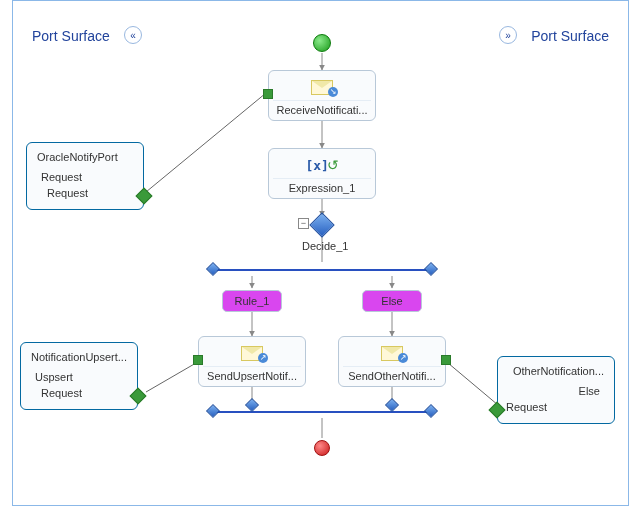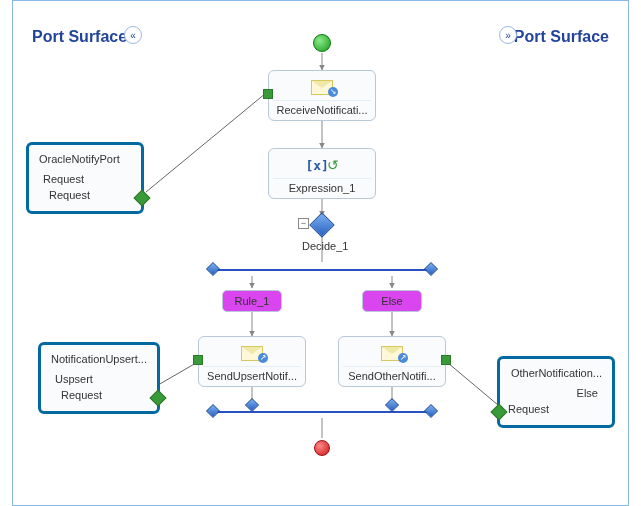--- a/index.html
+++ b/index.html
@@ -3,27 +3,27 @@
 <meta charset="utf-8">
 <style>
 *{box-sizing:border-box;margin:0;padding:0}
 body{font-family:Tahoma,Arial,sans-serif;font-size:11px;background:#fff;width:641px;height:506px;position:relative;color:#333}
 .canvas{position:absolute;inset:0;background:#fff}
 .border-line{position:absolute;background:#8bb8e8}
 .bl-top{top:0;left:12px;right:12px;height:1px}
 .bl-bottom{bottom:0;left:12px;right:12px;height:1px}
 .bl-left{top:0;bottom:0;left:12px;width:1px}
 .bl-right{top:0;bottom:0;right:12px;width:1px}
-.surface-label{position:absolute;top:28px;font-weight:bold;color:#22449c;font-size:16px}
+.surface-label{position:absolute;top:28px;font-weight:normal;color:#22449c;font-size:14px}
 .sl-left{left:32px}
 .sl-right{right:32px}
 .collapse-btn{position:absolute;top:26px;width:18px;height:18px;border:1px solid #99b8e0;border-radius:50%;background:#fff;display:flex;align-items:center;justify-content:center;font-size:10px;color:#22449c;cursor:pointer}
 .cb-left{left:124px}
 .cb-right{right:124px}
-.port-box{position:absolute;border:3px solid #0369a1;border-radius:6px;background:#f9fbfd;padding:6px 8px 8px 8px;min-width:118px}
+.port-box{position:absolute;border:1px solid #0369a1;border-radius:6px;background:#f9fbfd;padding:6px 8px 8px 8px;min-width:118px}
 .port-title{font-size:11px;color:#333;margin-bottom:4px;padding:2px}
 .port-op{font-size:11px;color:#333;padding:2px 0 2px 6px}
 .port-req{font-size:11px;color:#333;padding:2px 0 2px 12px;position:relative}
 .port-connector{position:absolute;width:12px;height:12px;background:#3a9a3a;border:1px solid #2a7a2a;transform:rotate(45deg)}
 .shape-box{position:absolute;border:1px solid #b8c8d8;border-radius:6px;background:#f9fbfd;width:108px;text-align:center;padding:6px 4px 4px 4px}
 .shape-icon{width:26px;height:20px;margin:0 auto 3px auto;display:flex;align-items:center;justify-content:center}
 .shape-label{font-size:11px;color:#333;border-top:1px solid #e5edf5;padding-top:3px;white-space:nowrap;overflow:hidden;text-overflow:ellipsis}
 .envelope{width:22px;height:15px;background:#fff8d8;border:1px solid #d8c860;position:relative}
 .envelope::before{content:"";position:absolute;top:0;left:0;right:0;height:0;border-left:10px solid transparent;border-right:10px solid transparent;border-top:7px solid #f0e8a8}
 .env-arrow{position:absolute;right:-6px;bottom:-3px;width:10px;height:10px;border-radius:50%;background:#4a8ad8;color:#fff;font-size:8px;line-height:10px;text-align:center}
@@ -134,21 +134,21 @@
 
   <div class="end-circle" style="left:314px;top:440px"></div>
 
   <div class="port-box" style="left:26px;top:142px">
     <div class="port-title">OracleNotifyPort</div>
     <div class="port-op">Request</div>
     <div class="port-req">Request</div>
     <div class="port-connector" style="right:-7px;bottom:7px"></div>
   </div>
 
-  <div class="port-box" style="left:38px;top:342px">
+  <div class="port-box" style="left:20px;top:342px">
     <div class="port-title">NotificationUpsert...</div>
     <div class="port-op">Uspsert</div>
     <div class="port-req">Request</div>
     <div class="port-connector" style="right:-7px;bottom:7px"></div>
   </div>
 
   <div class="port-box" style="right:26px;top:356px;text-align:right">
     <div class="port-title">OtherNotification...</div>
     <div class="port-op" style="padding:2px 6px 2px 0">Else</div>
     <div class="port-req" style="padding:2px 12px 2px 0;text-align:left">Request</div>

